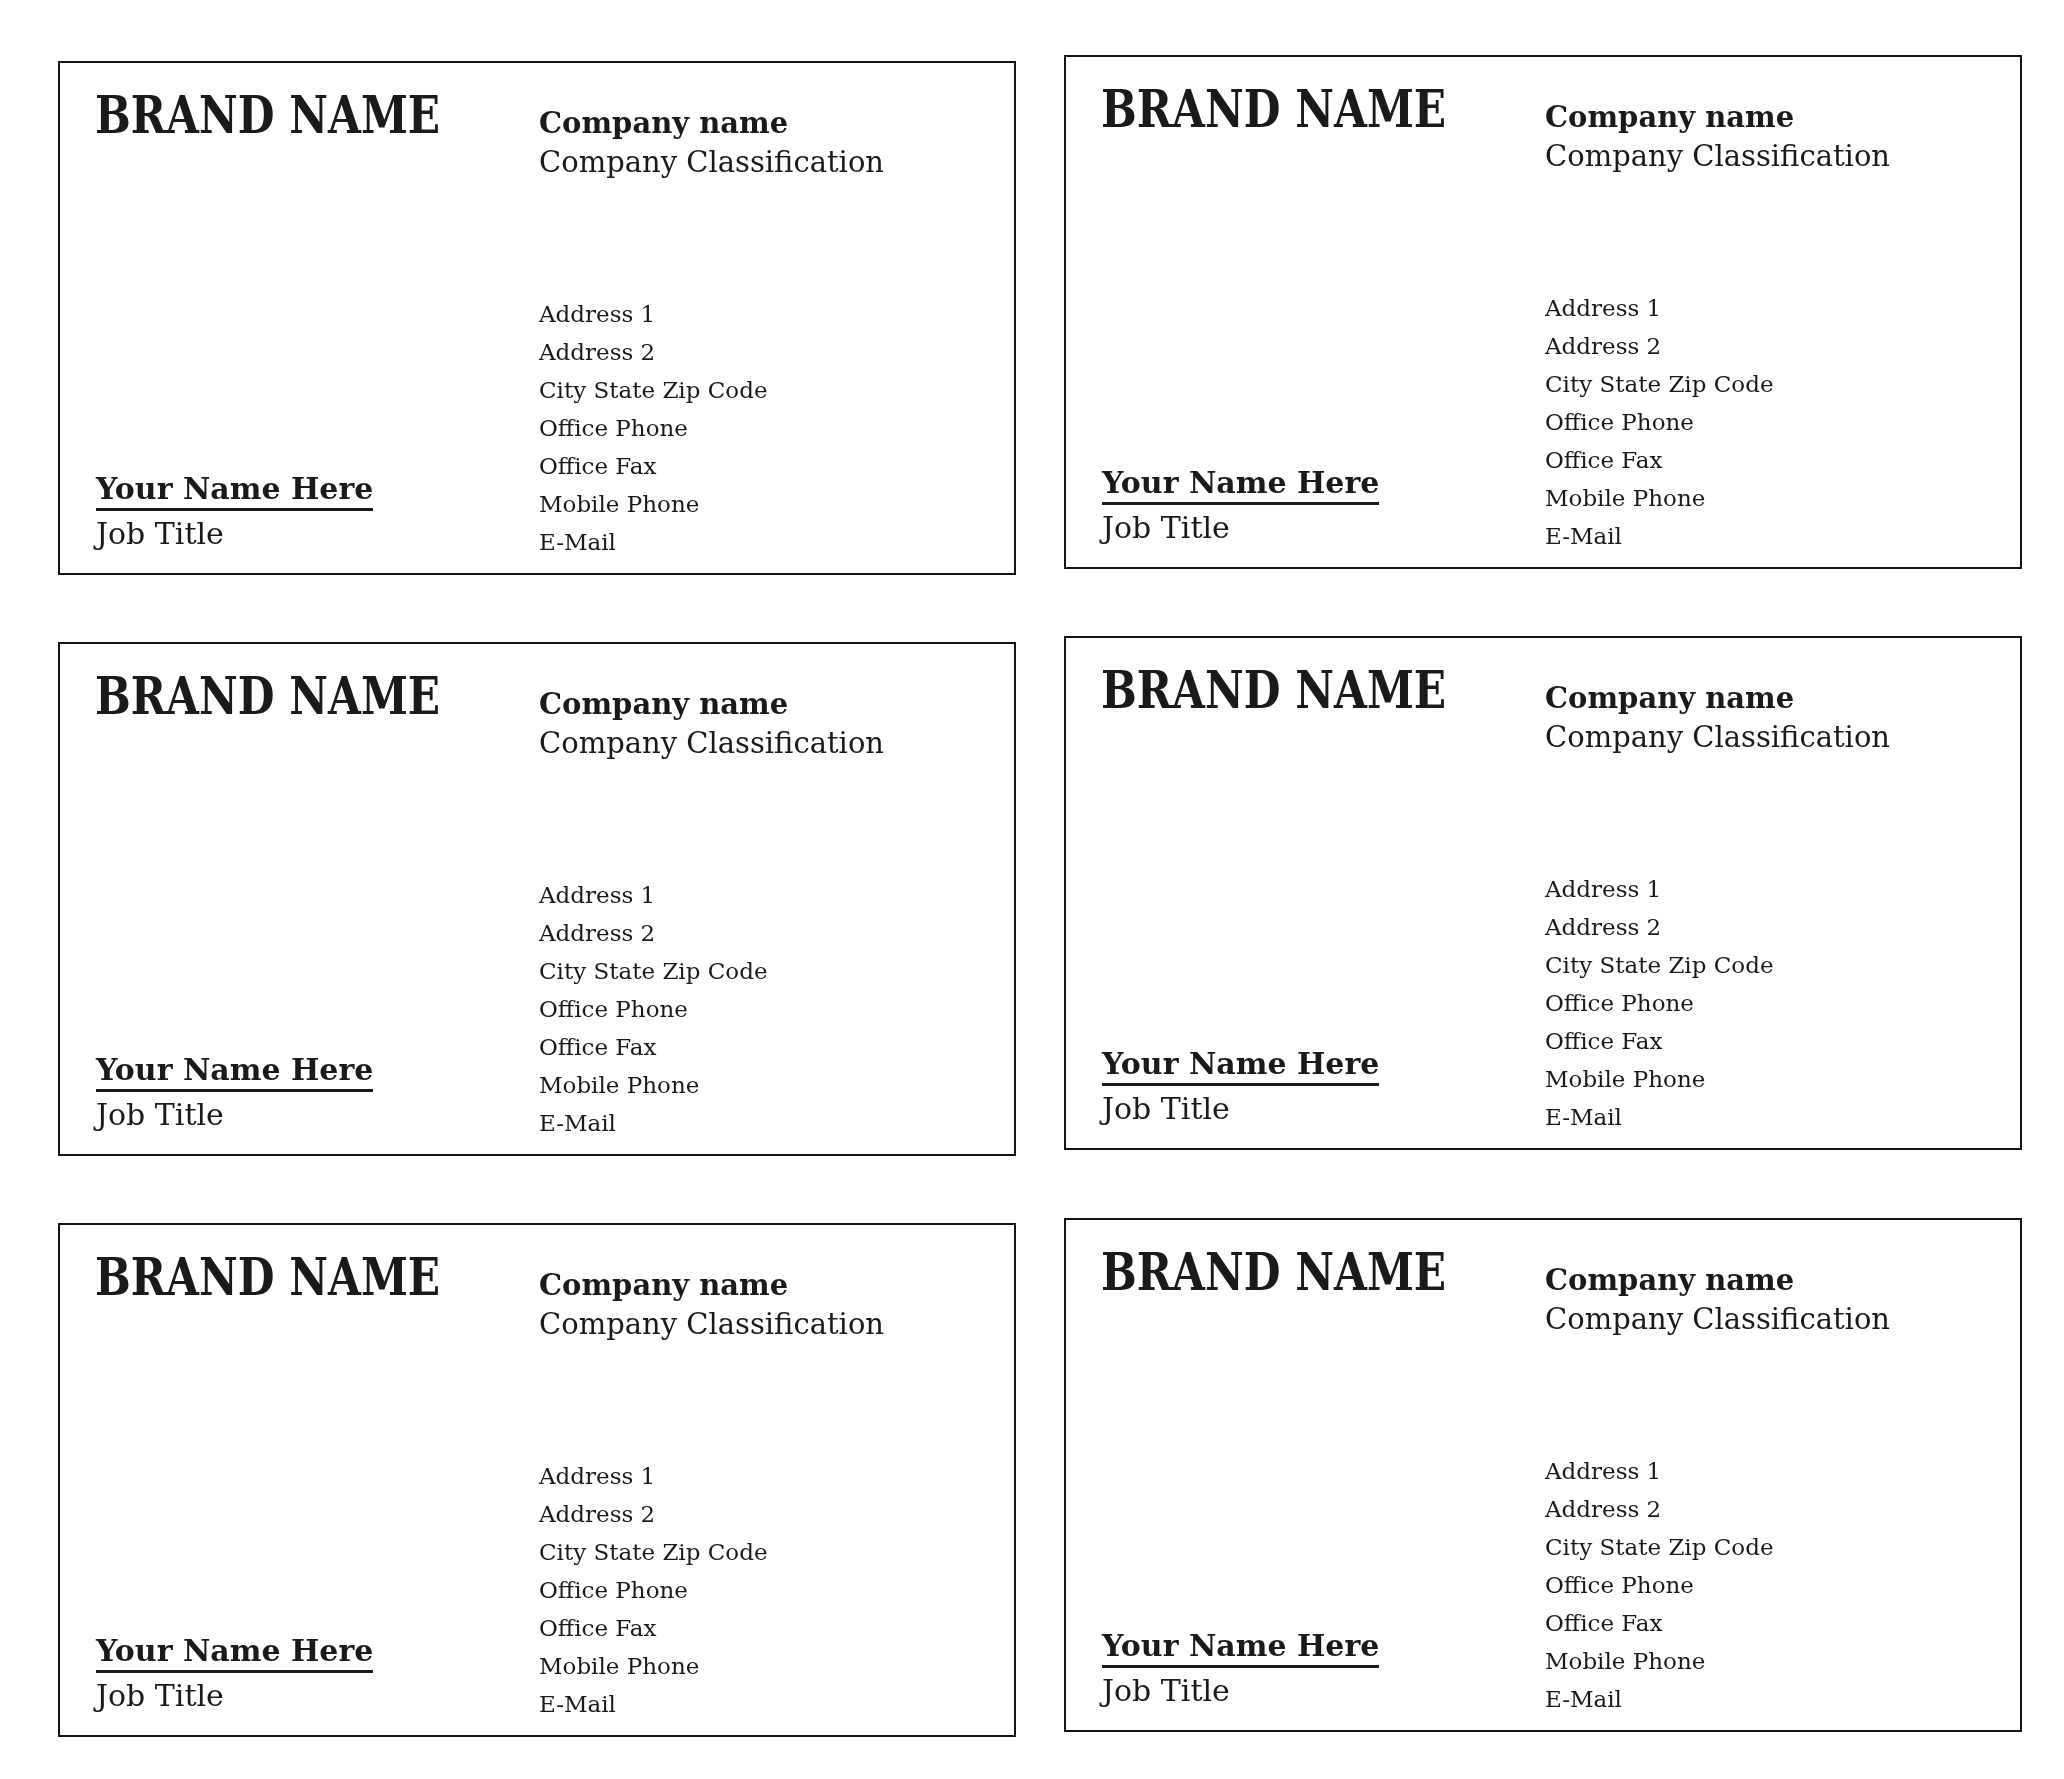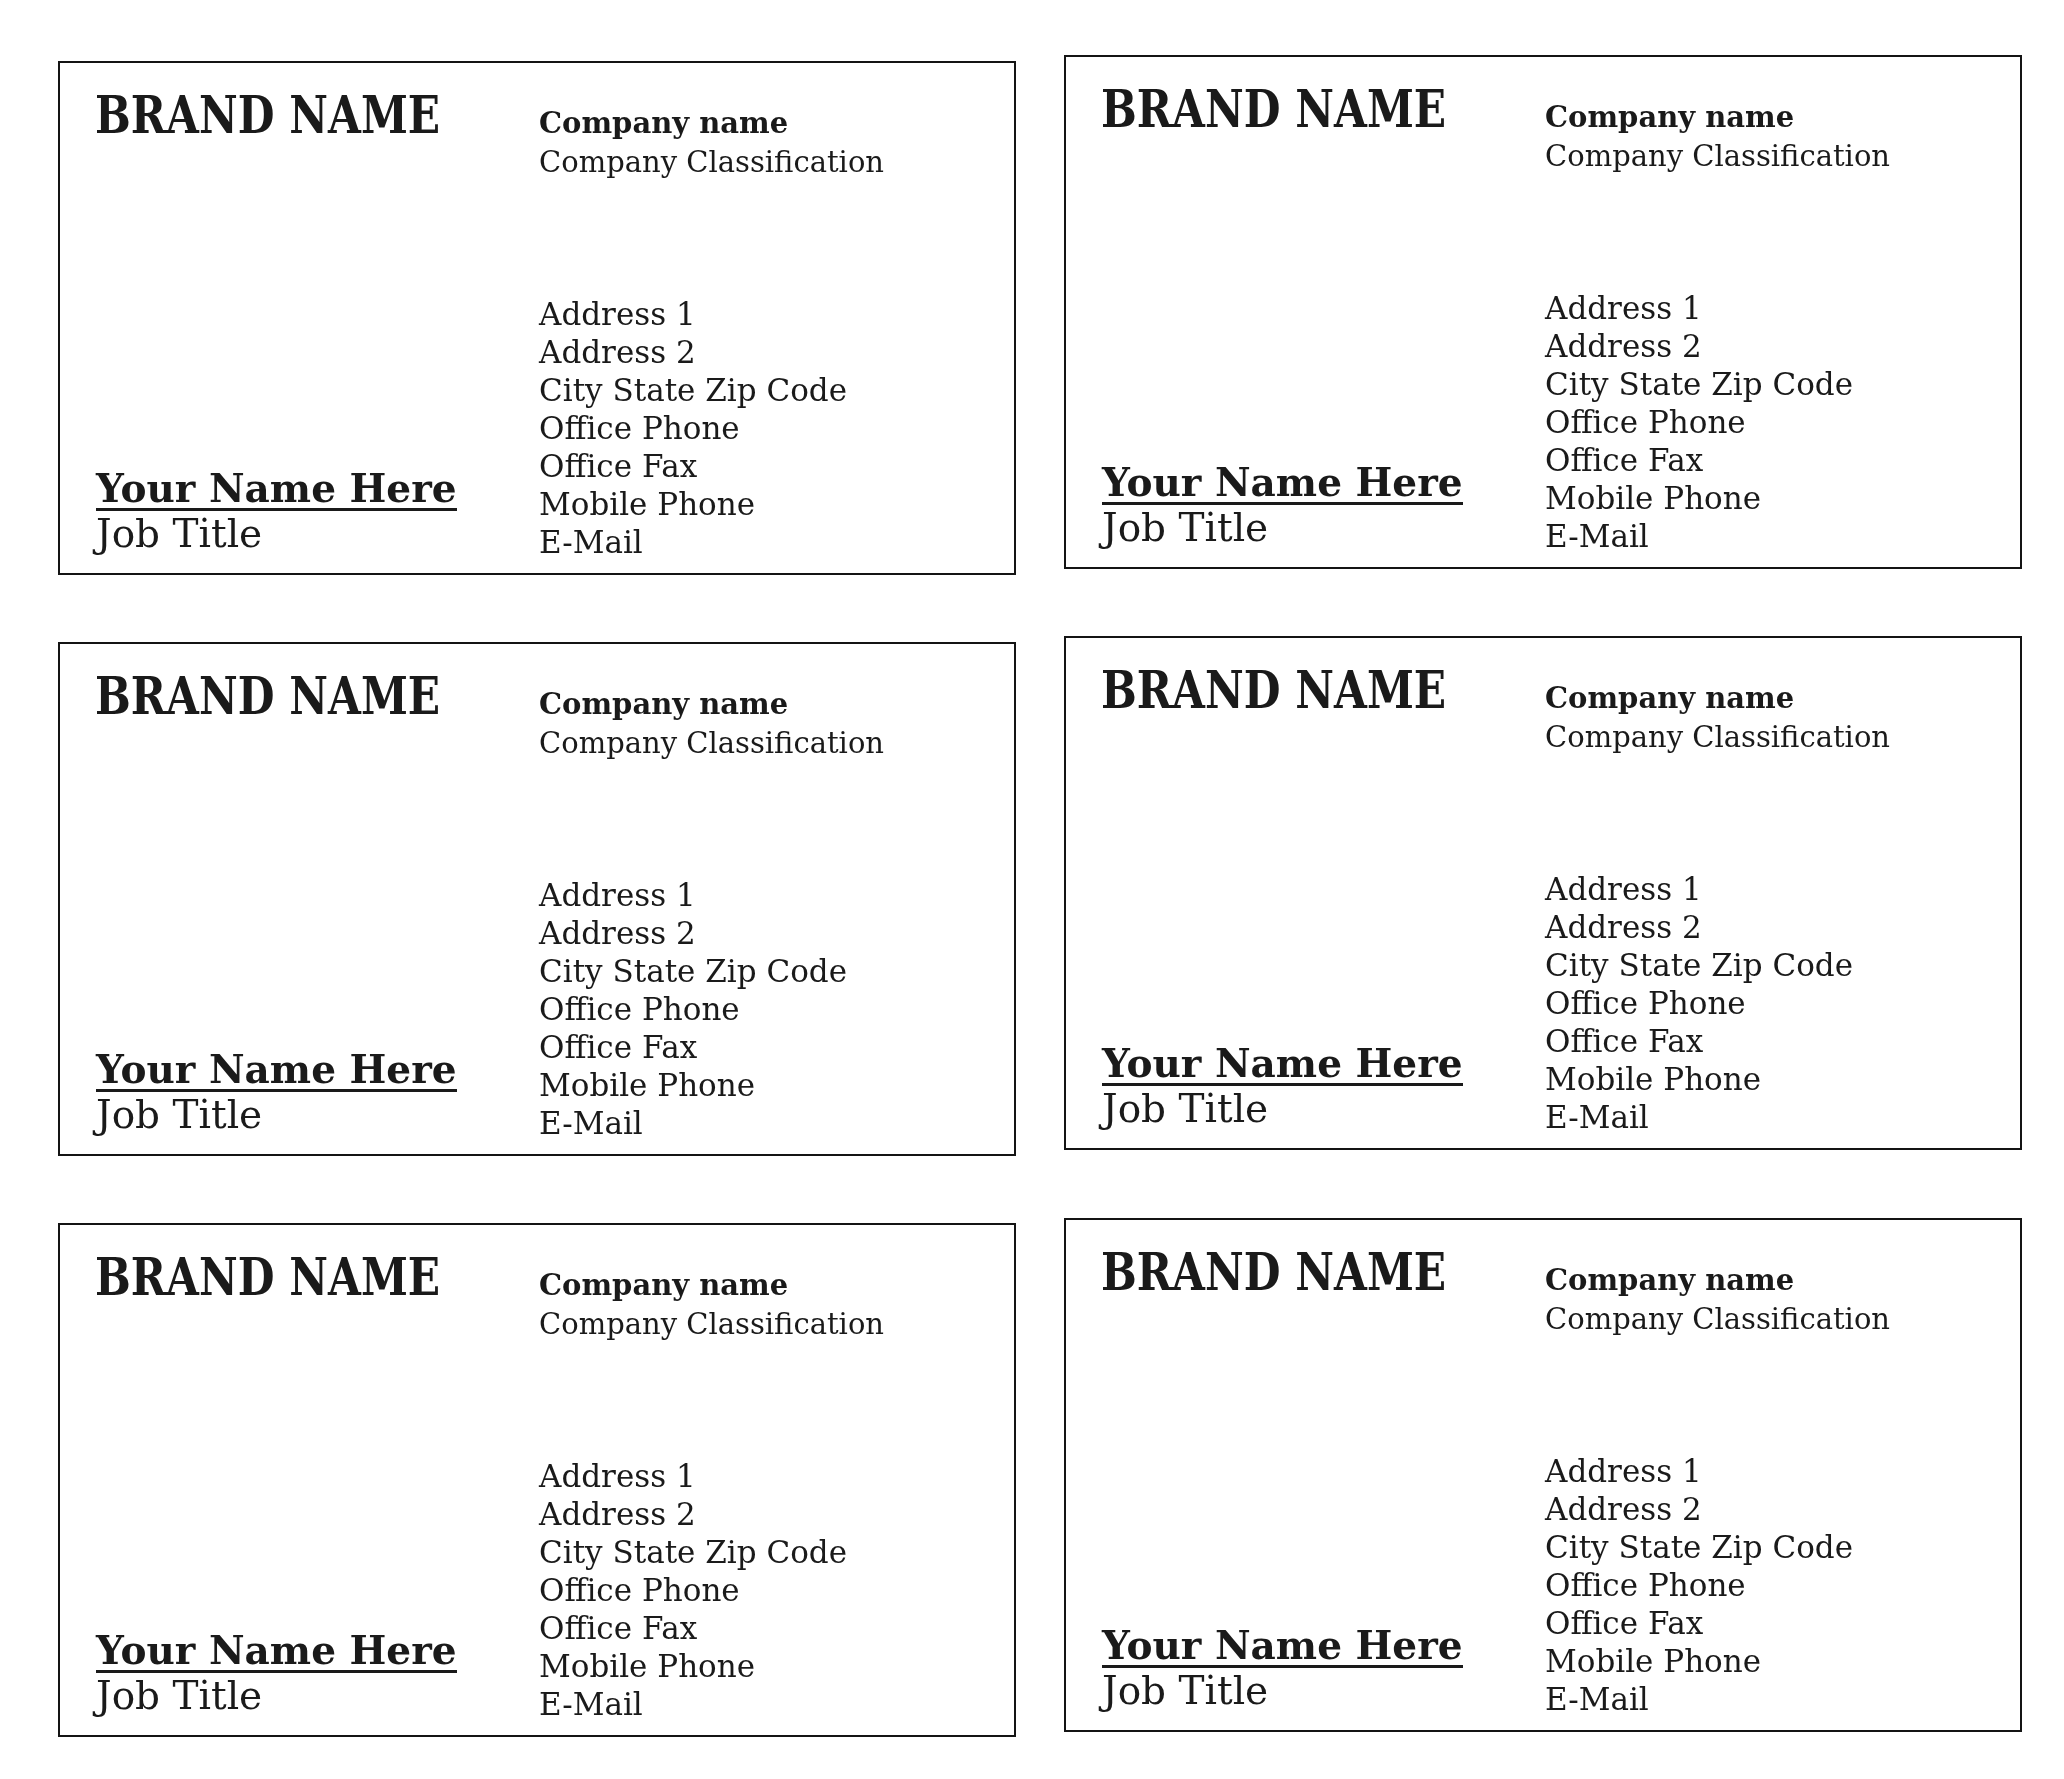--- a/index.html
+++ b/index.html
@@ -26,25 +26,25 @@
     letter-spacing:0px;white-space:nowrap;
     transform:scaleX(.80);transform-origin:left top;
   }
   .company-block{
     position:absolute;left:479px;top:31px;
     font-size:29px;line-height:39px;margin-top:10px;
   }
   .company-name{font-weight:bold;}
   .contact-block{
     position:absolute;left:479px;top:232px;
-    font-size:31px;line-height:38px;
+    font-size:23px;line-height:38px;
   }
   .person-block{
     position:absolute;left:36px;top:407px;
-    font-size:39px;line-height:37px;
+    font-size:30px;line-height:37px;
   }
   .person-name{
     display:inline-block;
     font-weight:bold;
     border-bottom:3.9px solid #1a1a1a;
     padding-bottom:1px;
   }
   .job-title{margin-top:4px;}
 </style>
 </head>

